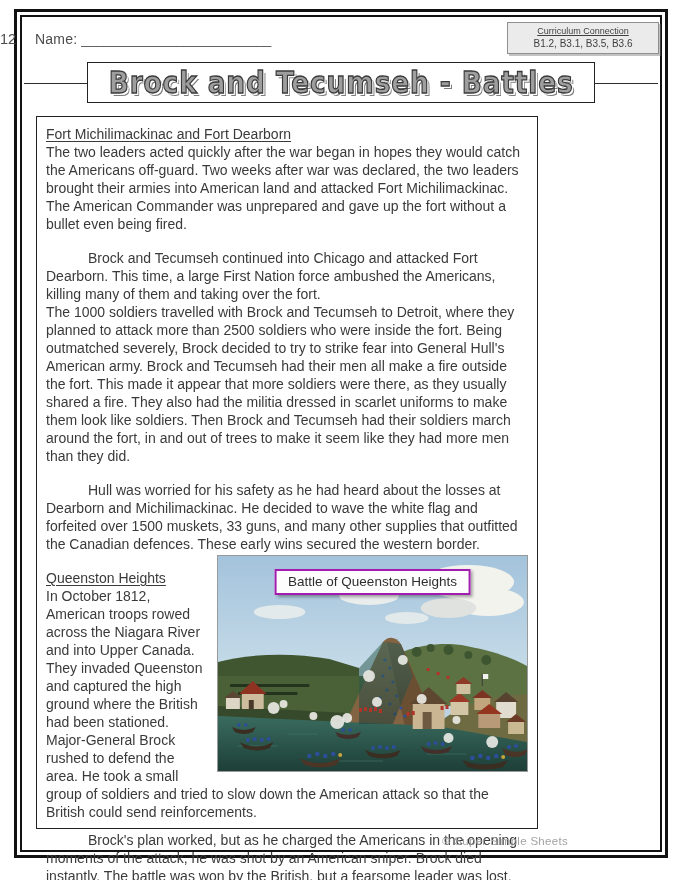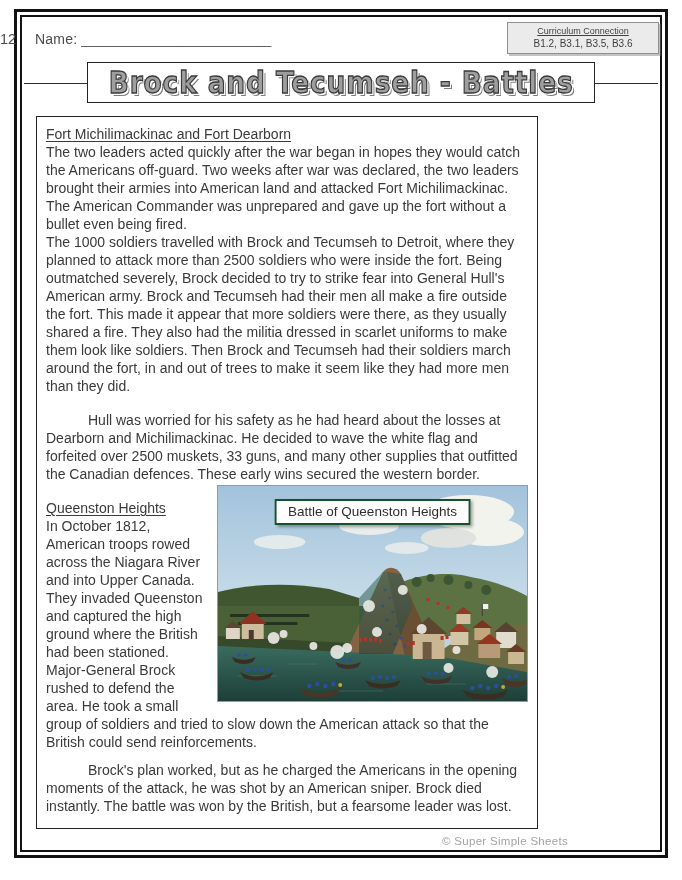--- a/index.html
+++ b/index.html
@@ -46,21 +46,21 @@
   .para { margin: 0; }
   .gap { margin-top: 16px; }
   .indent { text-indent: 42px; }
   .clear { clear: both; margin-top: 10px; }
 
   
   .figure { float: right; width: 311px; height: 217px; margin: 2px 0 6px 8px;
             position: relative; border: 1px solid #9a9a9a; background: #bcd2e2; }
   .figure svg { display: block; width: 100%; height: 100%; }
   .figure-caption { position: absolute; top: 13px; left: 50%; transform: translateX(-50%);
-                    background: #fdfdfd; border: 2px solid #14532d; padding: 2px 12px;
+                    background: #fdfdfd; border: 2px solid #a21caf; padding: 2px 12px;
                     font-size: 13.5px; white-space: nowrap; color: #2e2e2e;
                     box-shadow: 2px 2px 3px rgba(0,0,0,.35); }
 
   
   .footer { position: absolute; top: 835px; left: 0; width: 568px; text-align: right;
             font-size: 11.5px; color: #a3a3a3; letter-spacing: .3px; }
 </style>
 </head>
 <body>
 
@@ -83,23 +83,24 @@
   <div class="title-line"></div>
   <div class="title-box">
     <span class="title-text">Brock and Tecumseh - Battles</span>
   </div>
 </div>
 
 <div class="content-box">
 
   <div class="sec-heading">Fort Michilimackinac and Fort Dearborn</div>
   <p class="para">The two leaders acted quickly after the war began in hopes they would catch the Americans off-guard. Two weeks after war was declared, the two leaders brought their armies into American land and attacked Fort Michilimackinac. The American Commander was unprepared and gave up the fort without a bullet even being fired.</p>
+  <p class="para gap indent">Brock and Tecumseh continued into Chicago and attacked Fort Dearborn. This time, a large First Nation force ambushed the Americans, killing many of them and taking over the fort.</p>
 
   <p class="para">The 1000 soldiers travelled with Brock and Tecumseh to Detroit, where they planned to attack more than 2500 soldiers who were inside the fort. Being outmatched severely, Brock decided to try to strike fear into General Hull's American army. Brock and Tecumseh had their men all make a fire outside the fort. This made it appear that more soldiers were there, as they usually shared a fire. They also had the militia dressed in scarlet uniforms to make them look like soldiers. Then Brock and Tecumseh had their soldiers march around the fort, in and out of trees to make it seem like they had more men than they did.</p>
-  <p class="para gap indent">Hull was worried for his safety as he had heard about the losses at Dearborn and Michilimackinac. He decided to wave the white flag and forfeited over 2500 muskets, 33 guns, and many other supplies that outfitted the Canadian defences. These early wins secured the western border.</p>
+  <p class="para gap indent">Hull was worried for his safety as he had heard about the losses at Dearborn and Michilimackinac. He decided to wave the white flag and forfeited over 1500 muskets, 33 guns, and many other supplies that outfitted the Canadian defences. These early wins secured the western border.</p>
 
   <div class="figure">
     <svg viewBox="0 0 311 215" preserveAspectRatio="none">
       <defs>
         <linearGradient id="sky" x1="0" y1="0" x2="0" y2="1">
           <stop offset="0" stop-color="#a3c3dc"></stop>
             <stop offset="1" stop-color="#cde0ea"></stop>
         </linearGradient>
         <linearGradient id="water" x1="0" y1="0" x2="0" y2="1">
           <stop offset="0" stop-color="#3a6b5f"></stop>

